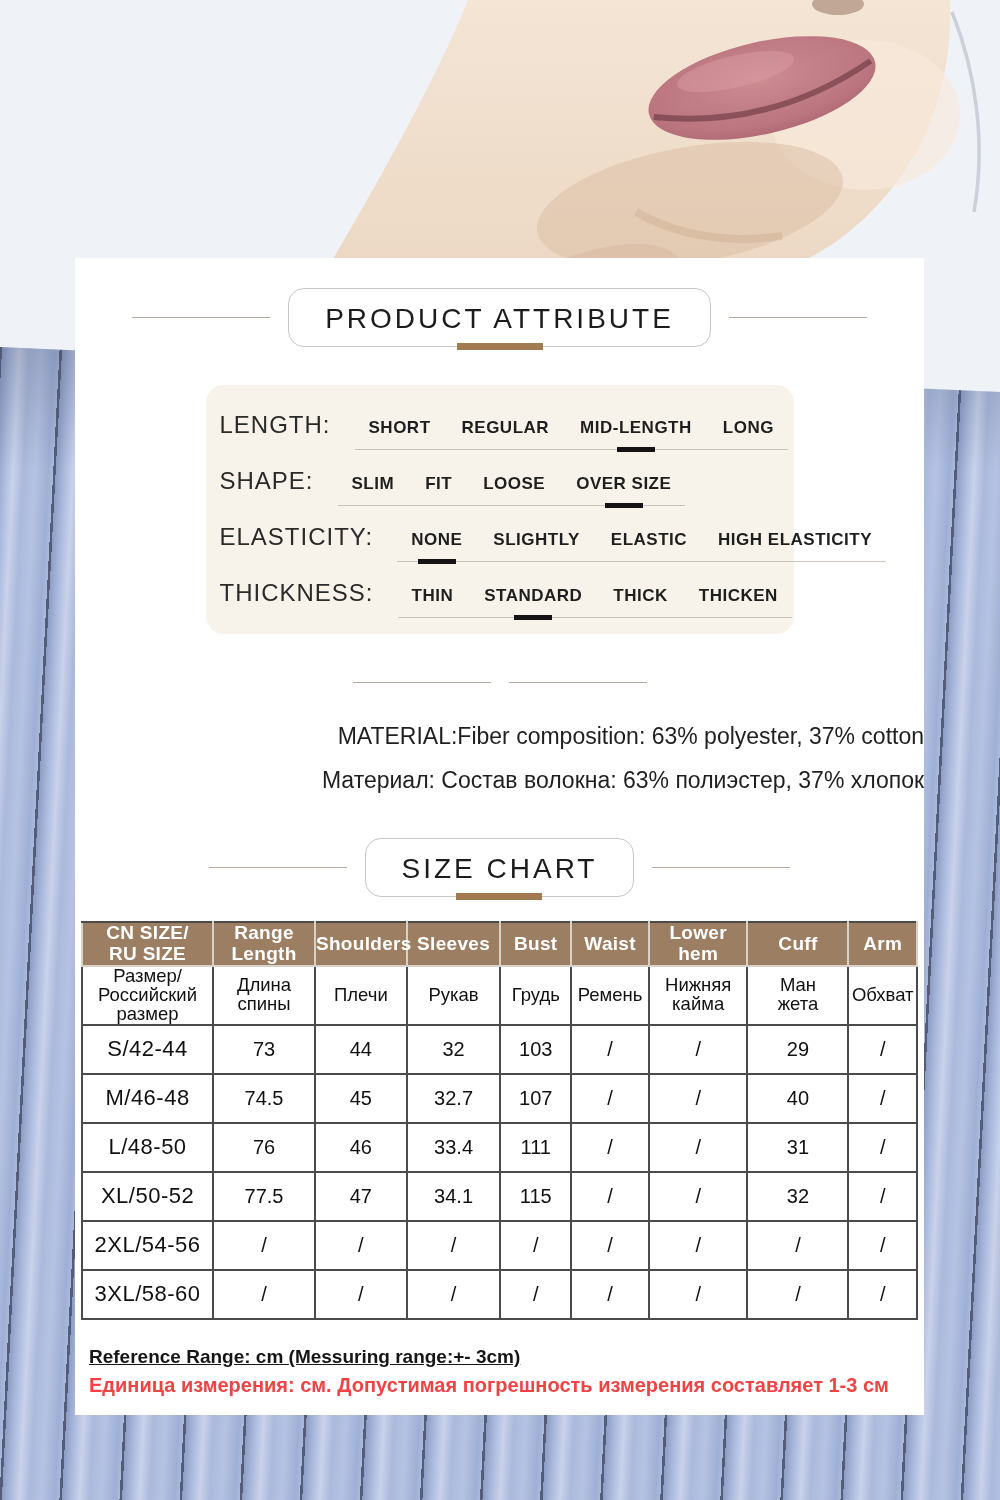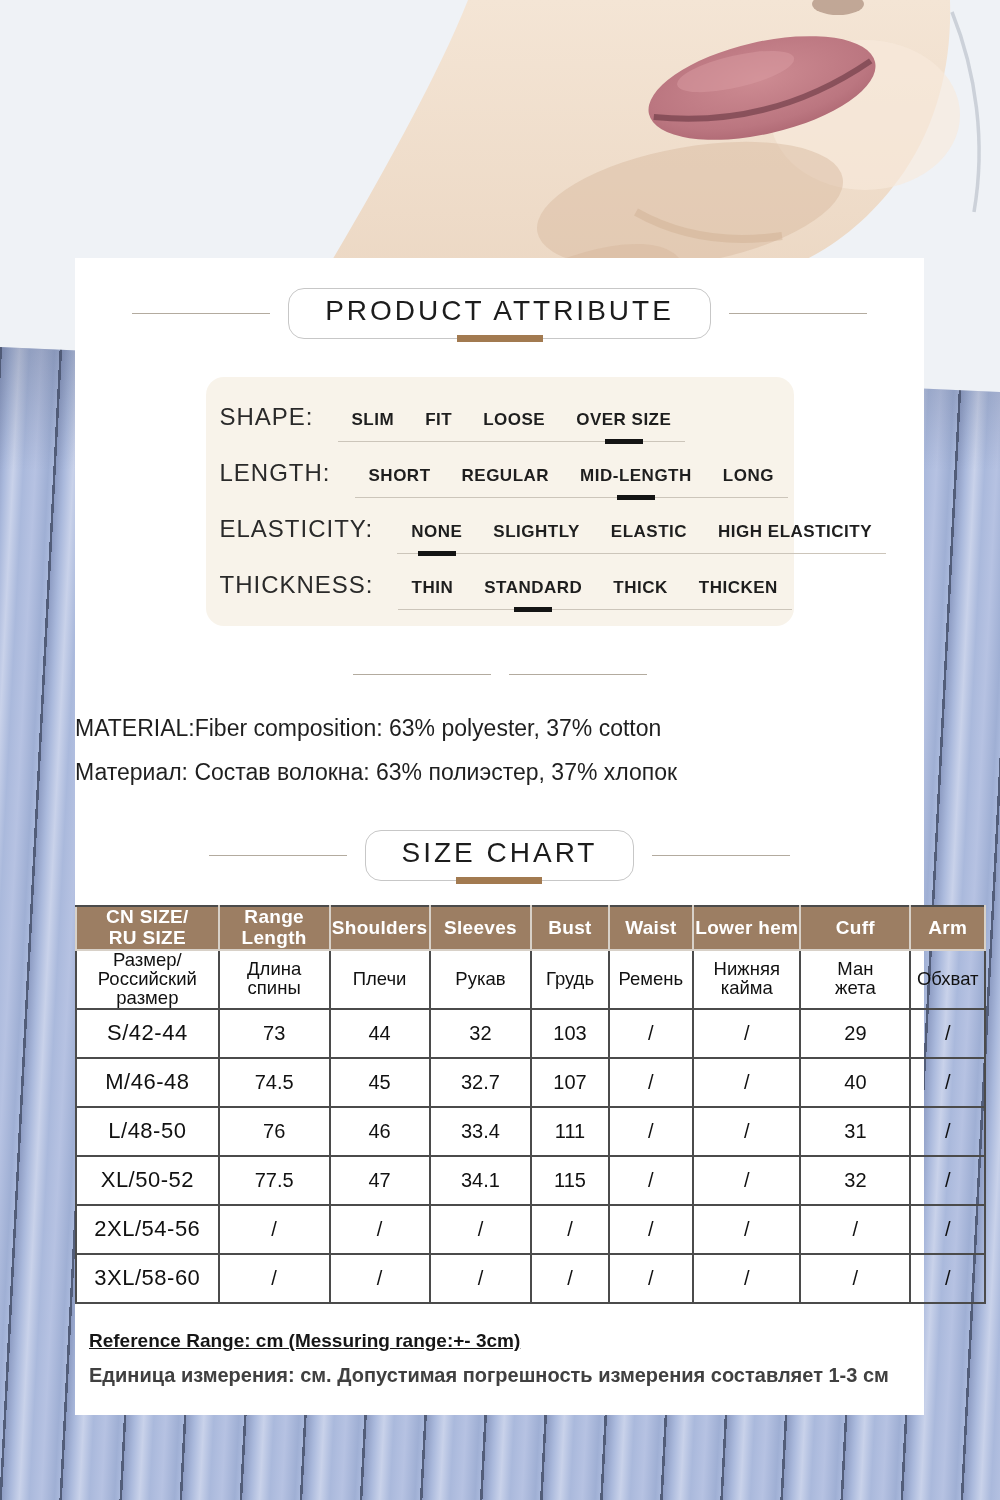--- a/index.html
+++ b/index.html
@@ -28,21 +28,21 @@
   
   .card {
     position:absolute; left:75px; top:258px; width:849px; height:1157px;
     background:#ffffff;
   }
   
   .sec-head { display:flex; align-items:center; justify-content:center; gap:18px; }
   .head-line { width:138px; height:0; border-top:1.5px solid #b3ab9f; }
   .pill {
     position:relative; background:#fff; border:1.5px solid #c7c7c7; border-radius:16px;
-    padding:6px 36px 11px; font-size:28px; letter-spacing:3px; font-weight:500;
+    padding:14px 36px 11px; font-size:28px; letter-spacing:3px; font-weight:500;
     color:#1c1c1c; white-space:nowrap;
   }
   .pill-accent {
     position:absolute; left:50%; transform:translateX(-50%); bottom:-4px;
     width:86px; height:7px; background:#a27a50;
   }
   
   .attr-panel {
     width:588px; margin:38px auto 0; background:#f8f3ea; border-radius:18px;
     padding:26px 14px 16px 14px;
@@ -53,45 +53,45 @@
   .attr-options {
     display:flex; gap:31px; padding:0 14px 11px 14px;
     border-bottom:1px solid #ccc5ba; flex:0 1 auto;
   }
   .attr-option { position:relative; font-size:17px; font-weight:600; letter-spacing:.5px; color:#1e1e1e; white-space:nowrap; }
   .attr-option.selected::after {
     content:""; position:absolute; left:50%; transform:translateX(-50%);
     bottom:-14px; width:38px; height:5px; background:#141414;
   }
   
-  .mat-lines { margin-top:40px; text-align:left; }
+  .mat-lines { margin-top:40px; text-align:right; }
   .mat-line { margin:0 0 17px; font-size:23px; font-weight:500; color:#1f1f1f; }
   
   .size-table {
-    width:911px; margin:24px auto 0; border-collapse:collapse; table-layout:fixed;
+    width:837px; margin:24px auto 0; border-collapse:collapse; table-layout:fixed;
     border:2px solid #4b4b4b; text-align:center;
   }
   .size-table th, .size-table td { padding:0; }
   .size-table thead th {
     background:#9c7e63; color:#ffffff; font-size:19px; font-weight:700;
     height:44px; border:2px solid #d8d1c8; border-top-color:#4b4b4b;
     white-space:pre-line; line-height:1.08; letter-spacing:.3px;
   }
   .size-table .ru-head td {
     height:55px; font-size:18.5px; font-weight:500; color:#111;
     border:2px solid #4b4b4b; white-space:pre-line; line-height:1.02;
   }
   .size-table tbody td {
     height:49px; font-size:20px; font-weight:500; color:#111;
     border:2px solid #4b4b4b;
   }
   .size-table tbody td.size-name { font-size:22px; font-weight:400; letter-spacing:.5px; }
   
   .foot1 { margin:26px 0 0 14px; font-size:19px; font-weight:700; color:#161616;text-decoration:underline; }
-  .foot2 { margin:12px 0 0 14px; font-size:20px; font-weight:600; color:#404040; }
+  .foot2 { margin:6px 0 0 14px; font-size:20px; font-weight:600; color:#ef4444; }
 </style>
 </head>
 <body>
 
 <div class="stage">
 
   <div class="photo">
     <svg width="1000" height="500" viewBox="0 0 1000 500" aria-hidden="true">
       <defs>
         <linearGradient id="skin" x1="0" y1="0" x2="0" y2="1">
@@ -137,35 +137,35 @@
       <div class="sec-head" style="margin-top:30px;">
         <div class="head-line"></div>
         <div class="pill">
           <span>PRODUCT ATTRIBUTE</span>
           <div class="pill-accent"></div>
         </div>
         <div class="head-line"></div>
       </div>
       <div class="attr-panel" id="attrPanel">
           <div class="attr-row">
+            <span class="attr-label">LENGTH:</span>
+            <div class="attr-options">
+              <span class="attr-option">SHORT</span>
+              <span class="attr-option">REGULAR</span>
+              <span class="attr-option selected">MID-LENGTH</span>
+              <span class="attr-option">LONG</span>
+            </div>
+          </div>
+          <div class="attr-row">
             <span class="attr-label">SHAPE:</span>
             <div class="attr-options">
               <span class="attr-option">SLIM</span>
               <span class="attr-option">FIT</span>
               <span class="attr-option">LOOSE</span>
               <span class="attr-option selected">OVER SIZE</span>
-            </div>
-          </div>
-          <div class="attr-row">
-            <span class="attr-label">LENGTH:</span>
-            <div class="attr-options">
-              <span class="attr-option">SHORT</span>
-              <span class="attr-option">REGULAR</span>
-              <span class="attr-option selected">MID-LENGTH</span>
-              <span class="attr-option">LONG</span>
             </div>
           </div>
           <div class="attr-row">
             <span class="attr-label">ELASTICITY:</span>
             <div class="attr-options">
               <span class="attr-option selected">NONE</span>
               <span class="attr-option">SLIGHTLY</span>
               <span class="attr-option">ELASTIC</span>
               <span class="attr-option">HIGH ELASTICITY</span>
             </div>

